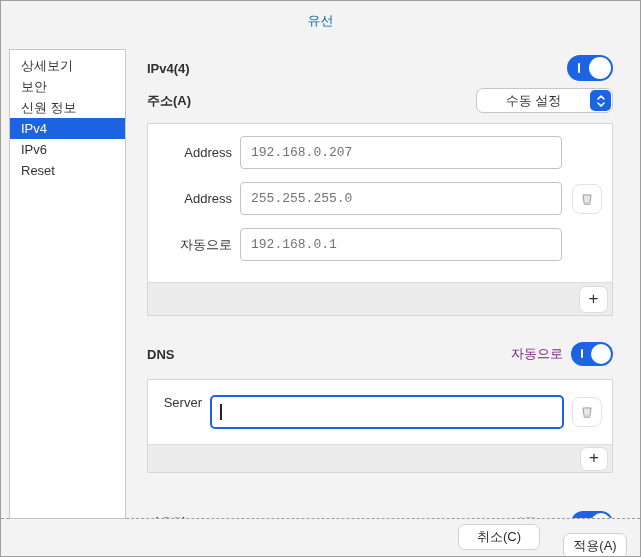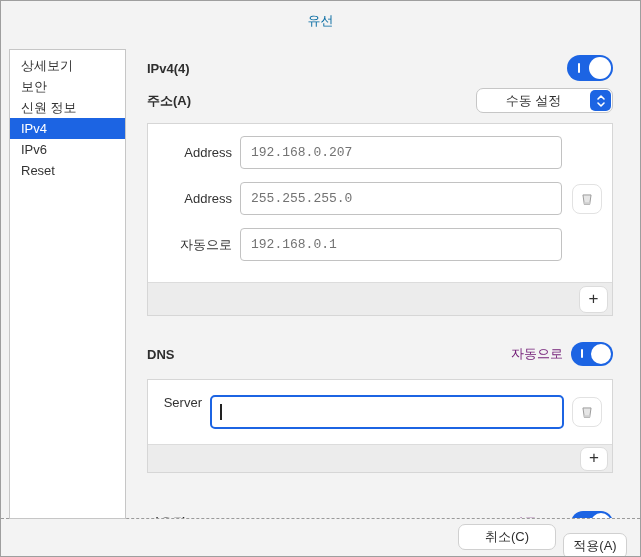--- a/index.html
+++ b/index.html
@@ -94,21 +94,21 @@
   }
   .panel-addresses .add-btn{top:3px;width:29px;height:27px;}
   .panel-dns .add-btn{top:2px;width:28px;height:24px;}
   
   .footer-btn{
     position:absolute;top:523px;height:26px;box-sizing:border-box;
     background:#fff;border:1px solid #d0d0d0;border-radius:7px;
     display:flex;align-items:center;justify-content:center;
     font-family:"Liberation Sans",sans-serif;font-size:13px;color:#2e2e2e;cursor:pointer;z-index:3;
   }
-  .btn-cancel{left:457px;width:98px;}
+  .btn-cancel{left:457px;width:82px;}
   .btn-apply{left:562px;width:64px;margin-top:9px;}
 </style>
 </head>
 <body>
 
 <div class="window">
 
   <div class="titlebar">
     <span>유선</span>
   </div>

